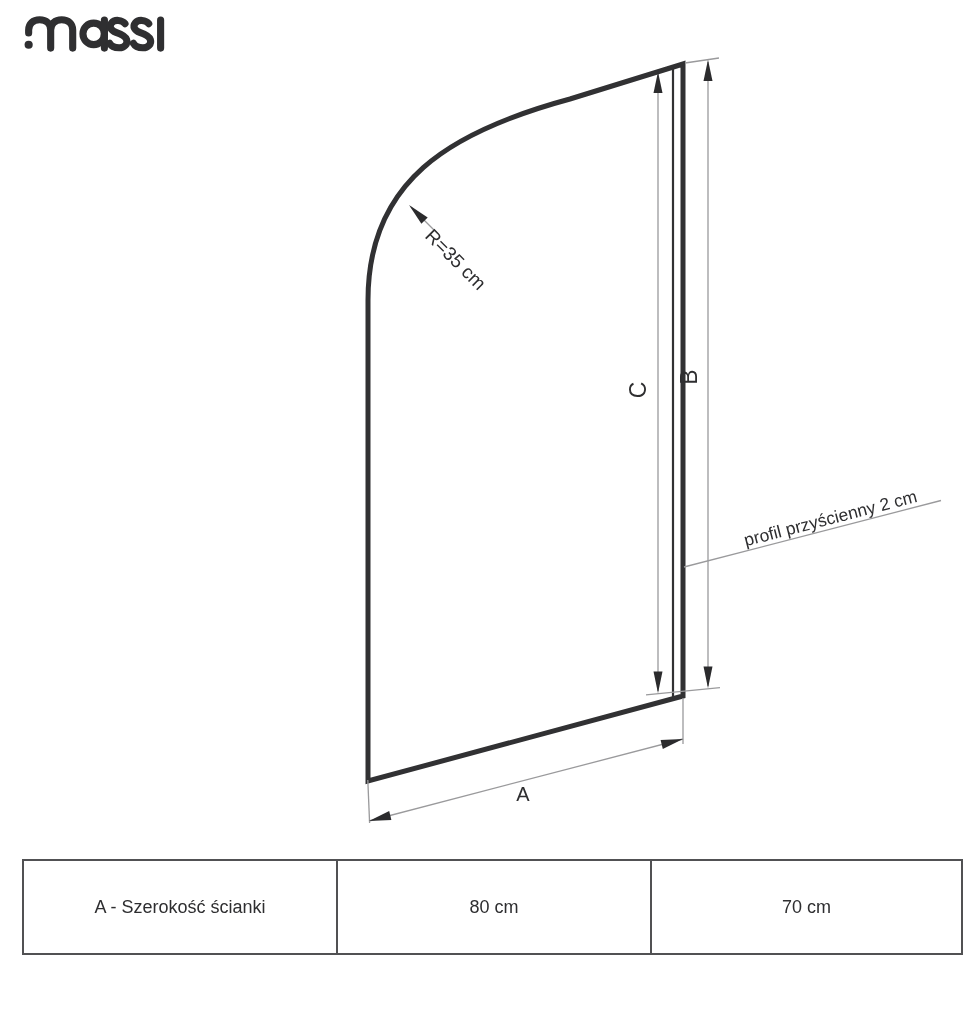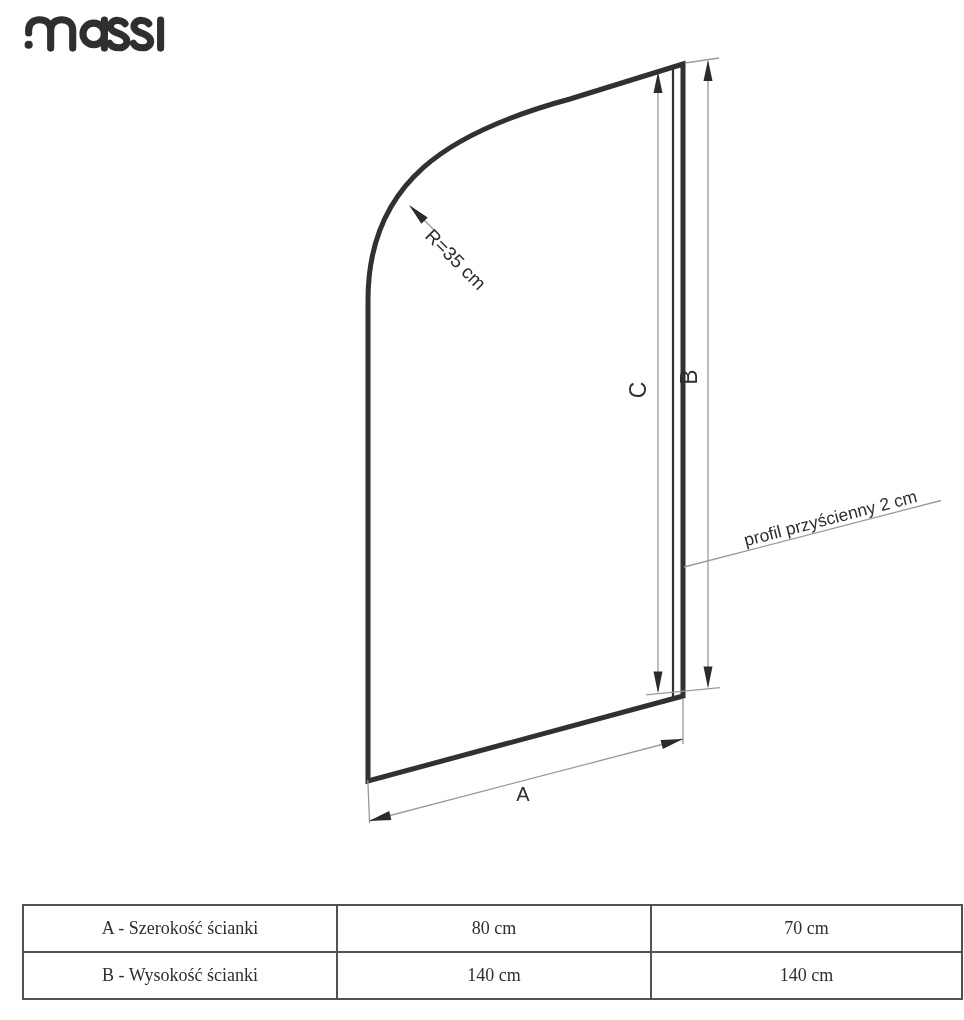--- a/index.html
+++ b/index.html
@@ -19,27 +19,26 @@
   }
   .diagram text{
     fill:#2e2e30;
     font-family:"Liberation Sans", sans-serif;
   }
   .outline{stroke:#313133;stroke-width:5;fill:none;stroke-linejoin:miter;}
   .innerline{stroke:#313133;stroke-width:2.2;fill:none;}
   .dim{stroke:#9a9a9c;stroke-width:1.3;fill:none;}
   .arrow{fill:#2b2b2d;stroke:none;}
   .spec-table{
-    position:absolute;left:22px;top:904px;
+    position:absolute;left:22px;top:859px;
     width:939px;height:96px;
     border-collapse:collapse;
     table-layout:fixed;
     font-size:18px;
     color:#2e2e30;
-    font-family:Liberation Serif, serif;
   }
   .spec-table td{
     border:2px solid #515153;
     text-align:center;
     vertical-align:middle;
     height:32px;
     padding:0;
     white-space:nowrap;
   }
   .logo path{stroke:#2f2f31;stroke-width:7.5;fill:none;stroke-linecap:round;stroke-linejoin:round;}
@@ -102,21 +101,16 @@
         <col style="width:314px">
         <col style="width:314px">
         <col style="width:311px">
       </colgroup>
     <tbody>
       <tr>
         <td>A - Szerokość ścianki</td>
         <td>80 cm</td>
         <td>70 cm</td>
       </tr>
-      <tr>
-        <td>B - Wysokość ścianki</td>
-        <td>140 cm</td>
-        <td>140 cm</td>
-      </tr>
     </tbody>
   </table>
 
 </div>
 
 </body></html>

